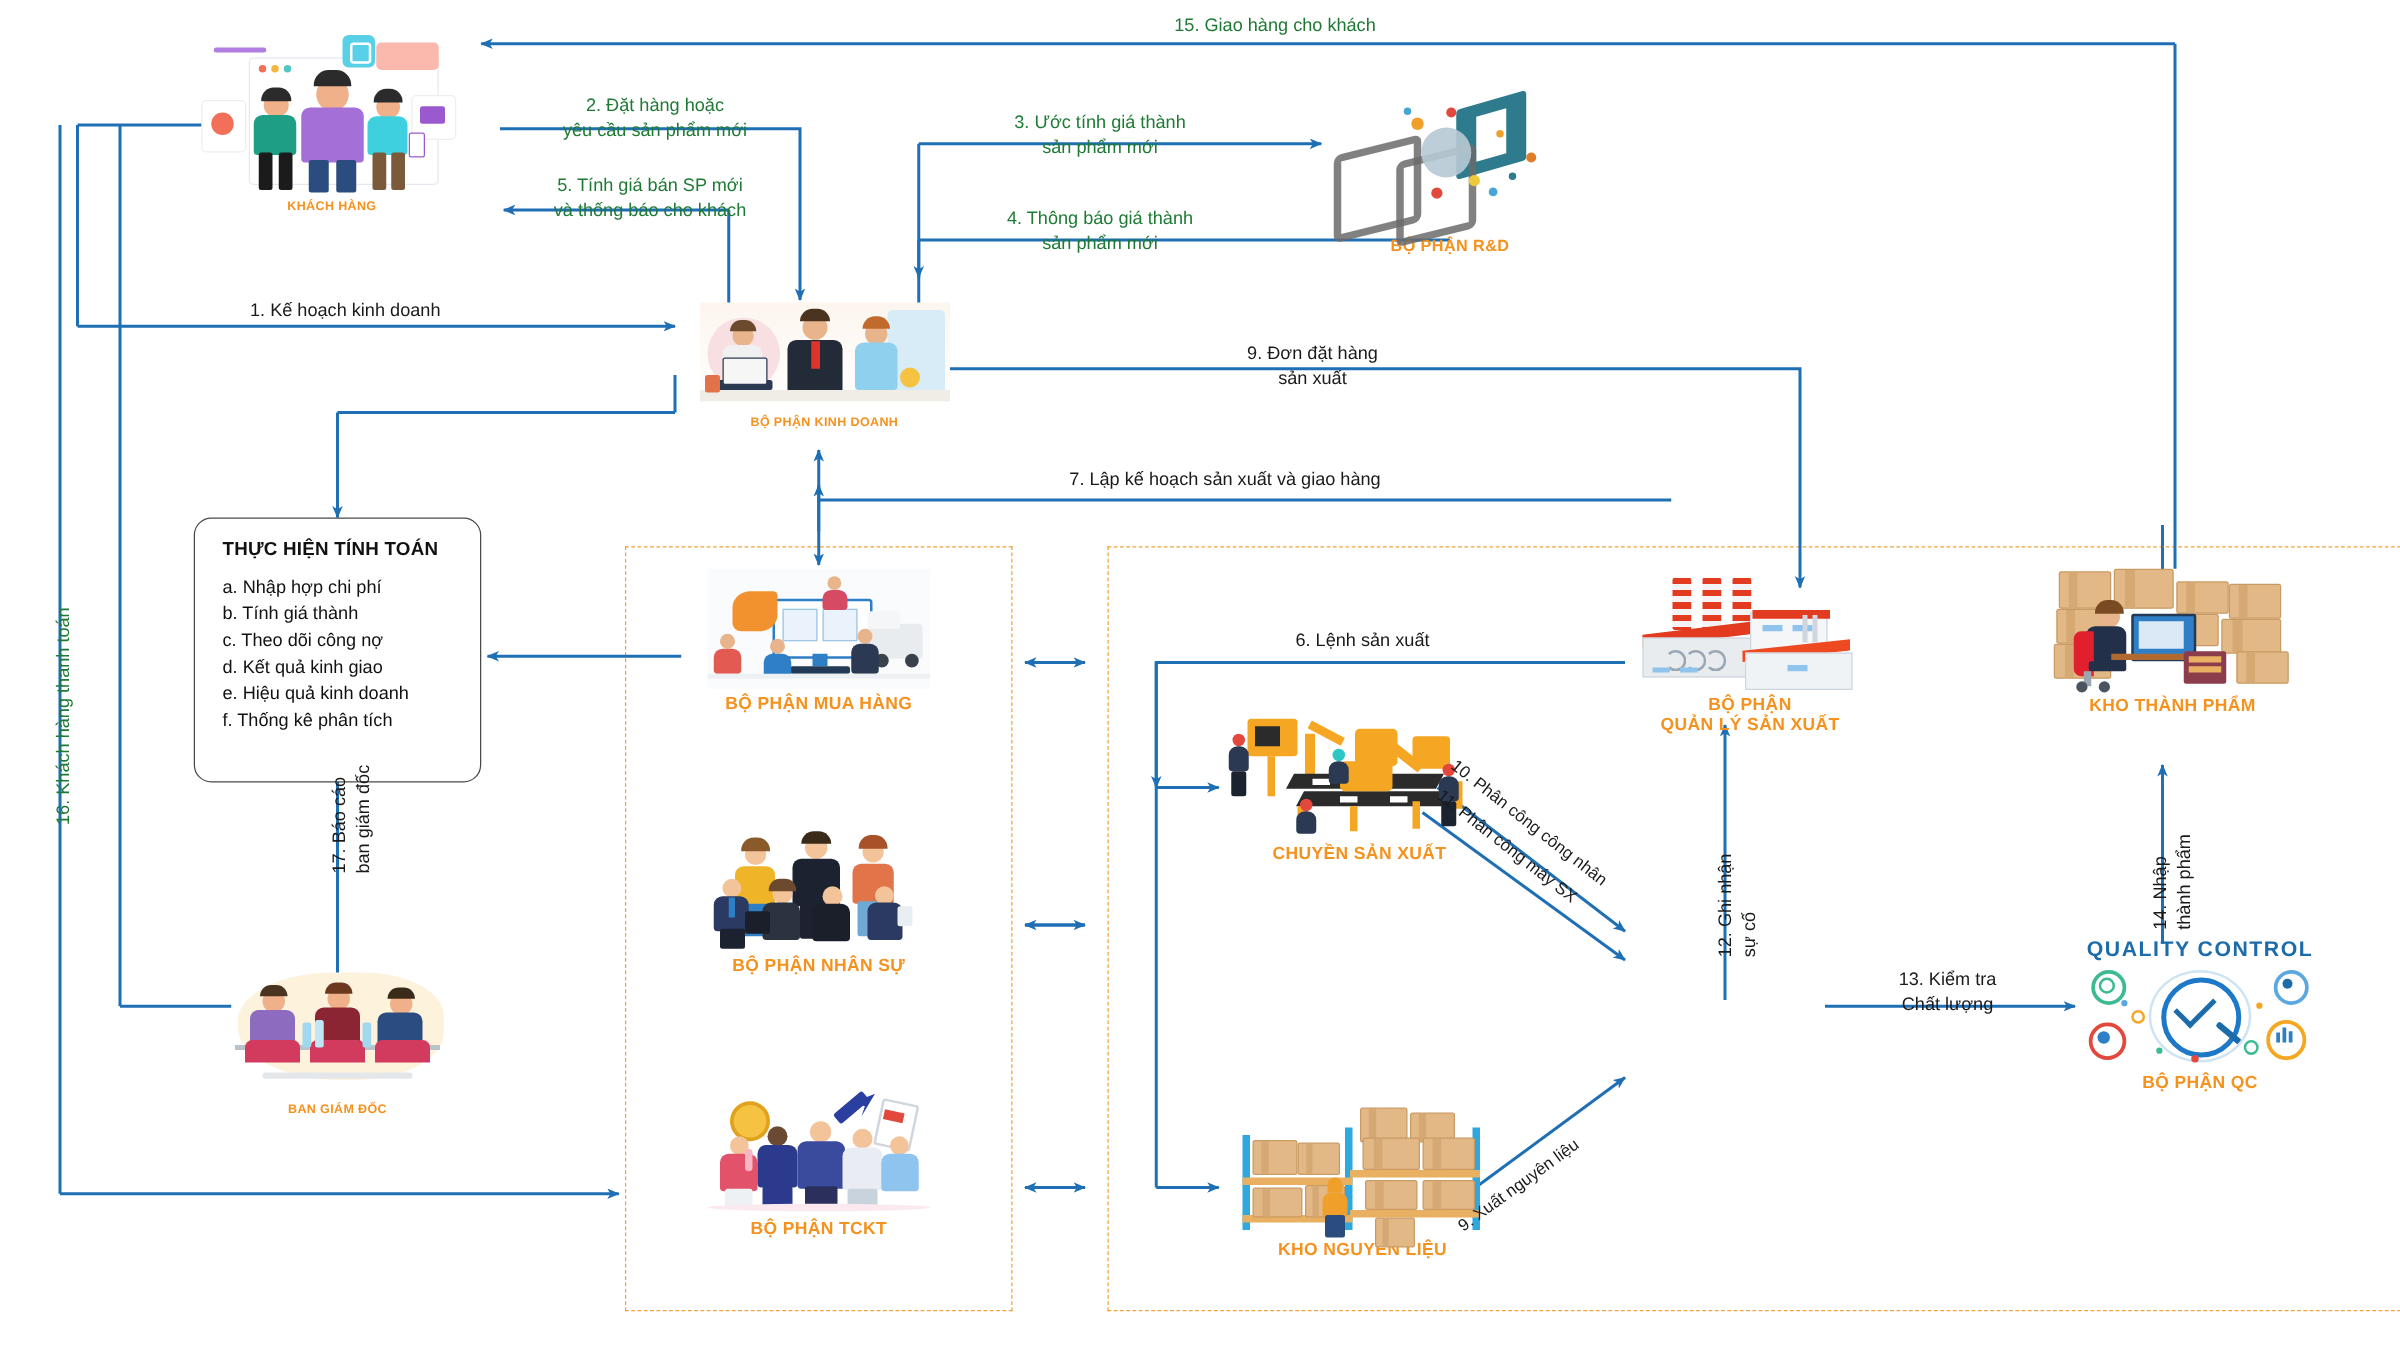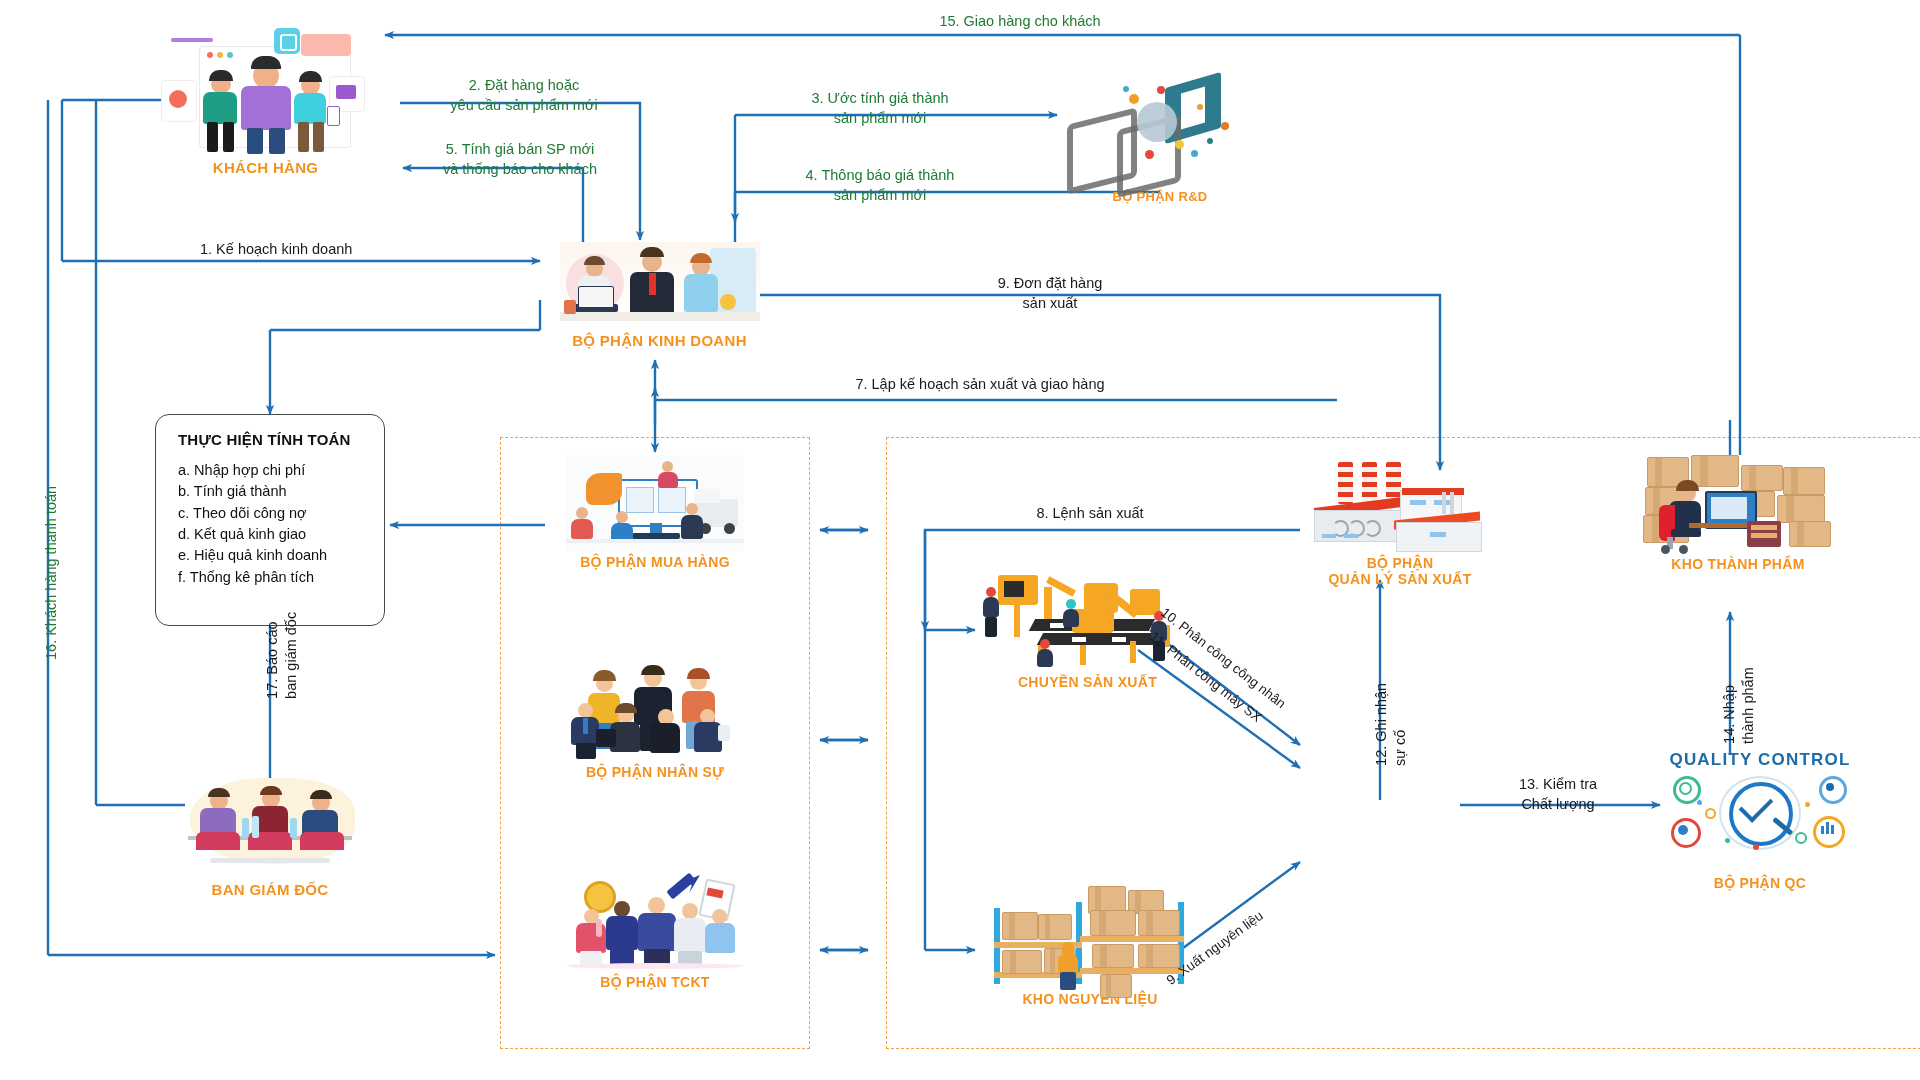--- a/index.html
+++ b/index.html
@@ -3,21 +3,21 @@
 <meta charset="utf-8">
 <style>
   html,body{margin:0;padding:0;background:#ffffff;}
   body{font-family:"Liberation Sans",sans-serif;}
   #stage{position:relative;width:1920px;height:1080px;overflow:hidden;background:#fff;}
   #wires{position:absolute;left:0;top:0;width:1920px;height:1080px;}
 
   .node{position:absolute;text-align:center;}
   .node .art{position:relative;margin:0 auto;}
   .caption{color:#F5921E;font-weight:bold;letter-spacing:.3px;line-height:1.12;}
-  .cap-lg{font-size:15px;}
+  .cap-lg{font-size:10px;}
   .cap-md{font-size:14px;}
   .cap-sm{font-size:13px;}
 
   
   .lbl{position:absolute;font-size:14.5px;line-height:1.35;white-space:pre;}
   .lbl.green{color:#1E7A34;}
   .lbl.dark{color:#1A1A1A;}
   .lbl.ctr{text-align:center;}
 
   
@@ -481,21 +481,21 @@
       <div class="i" style="left:154px;top:54px;width:3px;height:8px;background:#2f7fc6;"></div>
       <div class="i" style="left:159px;top:50px;width:3px;height:12px;background:#2f7fc6;"></div>
       <div class="i" style="left:164px;top:53px;width:3px;height:9px;background:#2f7fc6;"></div>
       <div class="i rnd" style="left:38px;top:36px;width:7px;height:7px;background:#f5a623;border:2px solid #f5a623;background:#fff;"></div>
       <div class="i rnd" style="left:128px;top:60px;width:8px;height:8px;border:2px solid #3cba92;background:#fff;"></div>
       <div class="i rnd" style="left:30px;top:28px;width:5px;height:5px;background:#5ba8e0;"></div>
       <div class="i rnd" style="left:138px;top:30px;width:5px;height:5px;background:#f5a623;"></div>
       <div class="i rnd" style="left:86px;top:72px;width:6px;height:6px;background:#e2483c;"></div>
       <div class="i rnd" style="left:58px;top:66px;width:5px;height:5px;background:#3cba92;"></div>
     </div>
-    <div class="caption cap-md" style="margin-top:20px;">BỘ PHẬN QC</div>
+    <div class="caption cap-md" style="margin-top:2px;">BỘ PHẬN QC</div>
   </div>
 
   <div class="lbl green ctr" style="left:870px;top:12px;width:300px;">15. Giao hàng cho khách</div>
 
   <div class="lbl green ctr" style="left: 404px; top: 76px; width: 240px; white-space: pre-line;">2. Đặt hàng hoặc
 yêu cầu sản phẩm mới</div>
 
   <div class="lbl green ctr" style="left: 400px; top: 140px; width: 240px; white-space: pre-line;">5. Tính giá bán SP mới
 và thống báo cho khách</div>
 
@@ -505,21 +505,21 @@
   <div class="lbl green ctr" style="left: 750px; top: 166px; width: 260px; white-space: pre-line;">4. Thông báo giá thành
 sản phẩm mới</div>
 
   <div class="lbl dark" style="left:200px;top:240px;">1. Kế hoạch kinh doanh</div>
 
   <div class="lbl dark ctr" style="left: 930px; top: 274px; width: 240px; white-space: pre-line;">9. Đơn đặt hàng
 sản xuất</div>
 
   <div class="lbl dark ctr" style="left:720px;top:375px;width:520px;">7. Lập kế hoạch sản xuất và giao hàng</div>
 
-  <div class="lbl dark ctr" style="left:960px;top:504px;width:260px;">8. Lệnh sản xuất</div>
+  <div class="lbl dark ctr" style="left:960px;top:504px;width:260px;">6. Lệnh sản xuất</div>
 
   <div class="lbl dark" style="left:1168px;top:604px;transform-origin:0 0;transform:rotate(38deg);font-size:13.5px;">10. Phân công công nhân</div>
   <div class="lbl dark" style="left:1157px;top:628px;transform-origin:0 0;transform:rotate(38deg);font-size:13.5px;">11. Phân công máy SX</div>
 
   <div class="lbl dark" style="left:1163px;top:975px;transform-origin:0 0;transform:rotate(-36deg);font-size:13.5px;">9. Xuất nguyên liệu</div>
 
   <div class="lbl dark" style="left:1352px;top:782px;transform-origin:0 0;transform:rotate(-90deg);white-space:pre;">
     <span style="display:inline-block;">12. Ghi nhận
 sự cố</span>
   </div>

